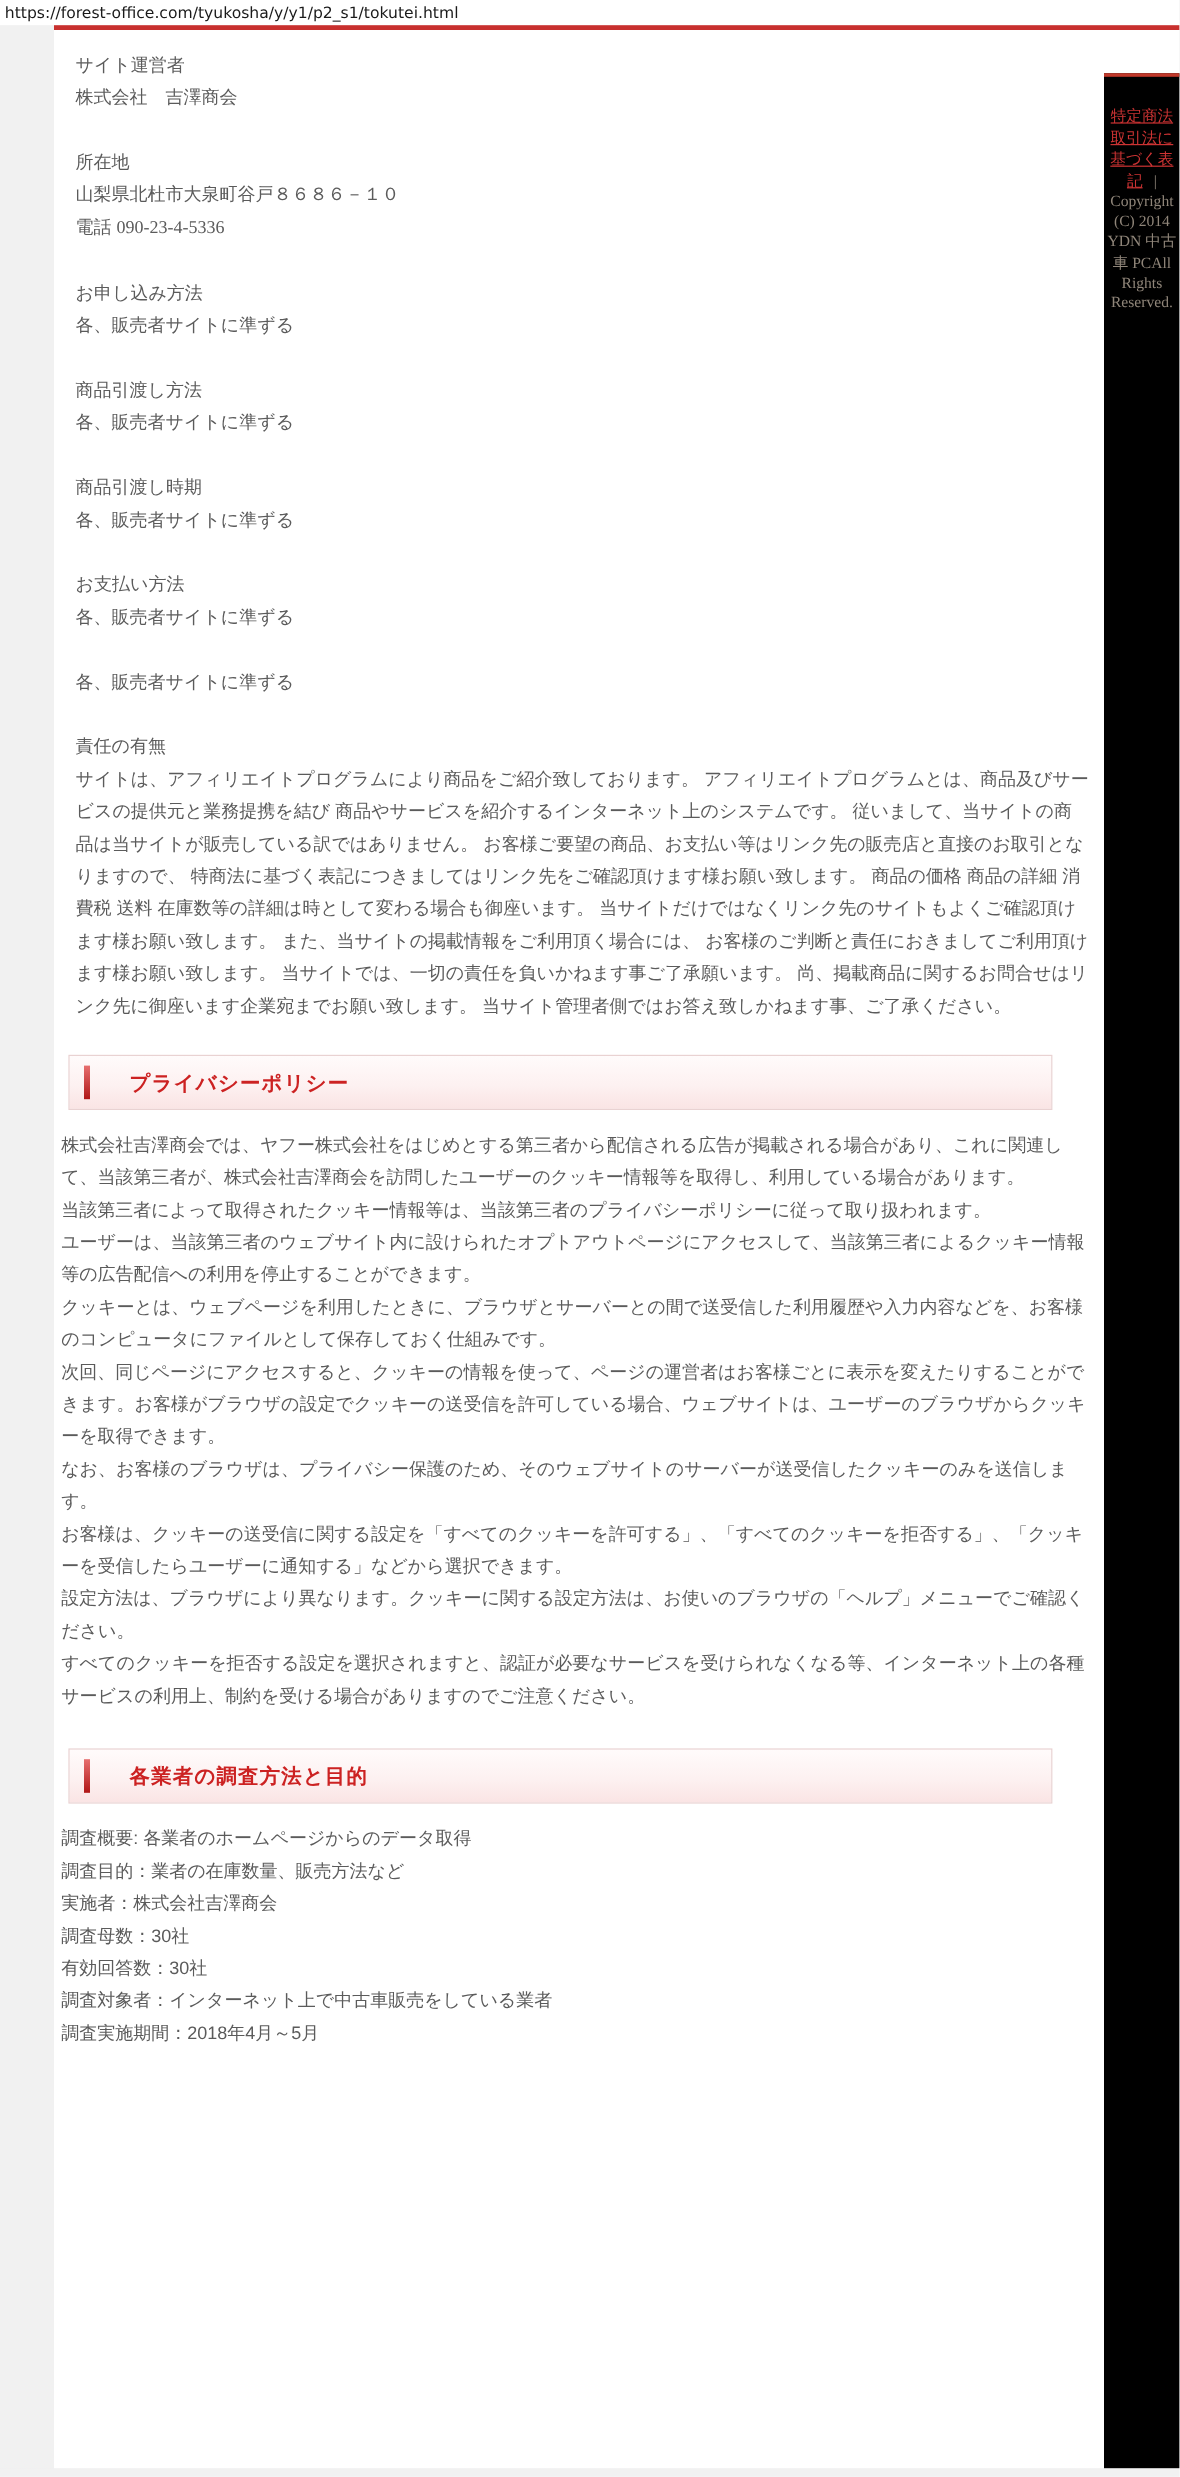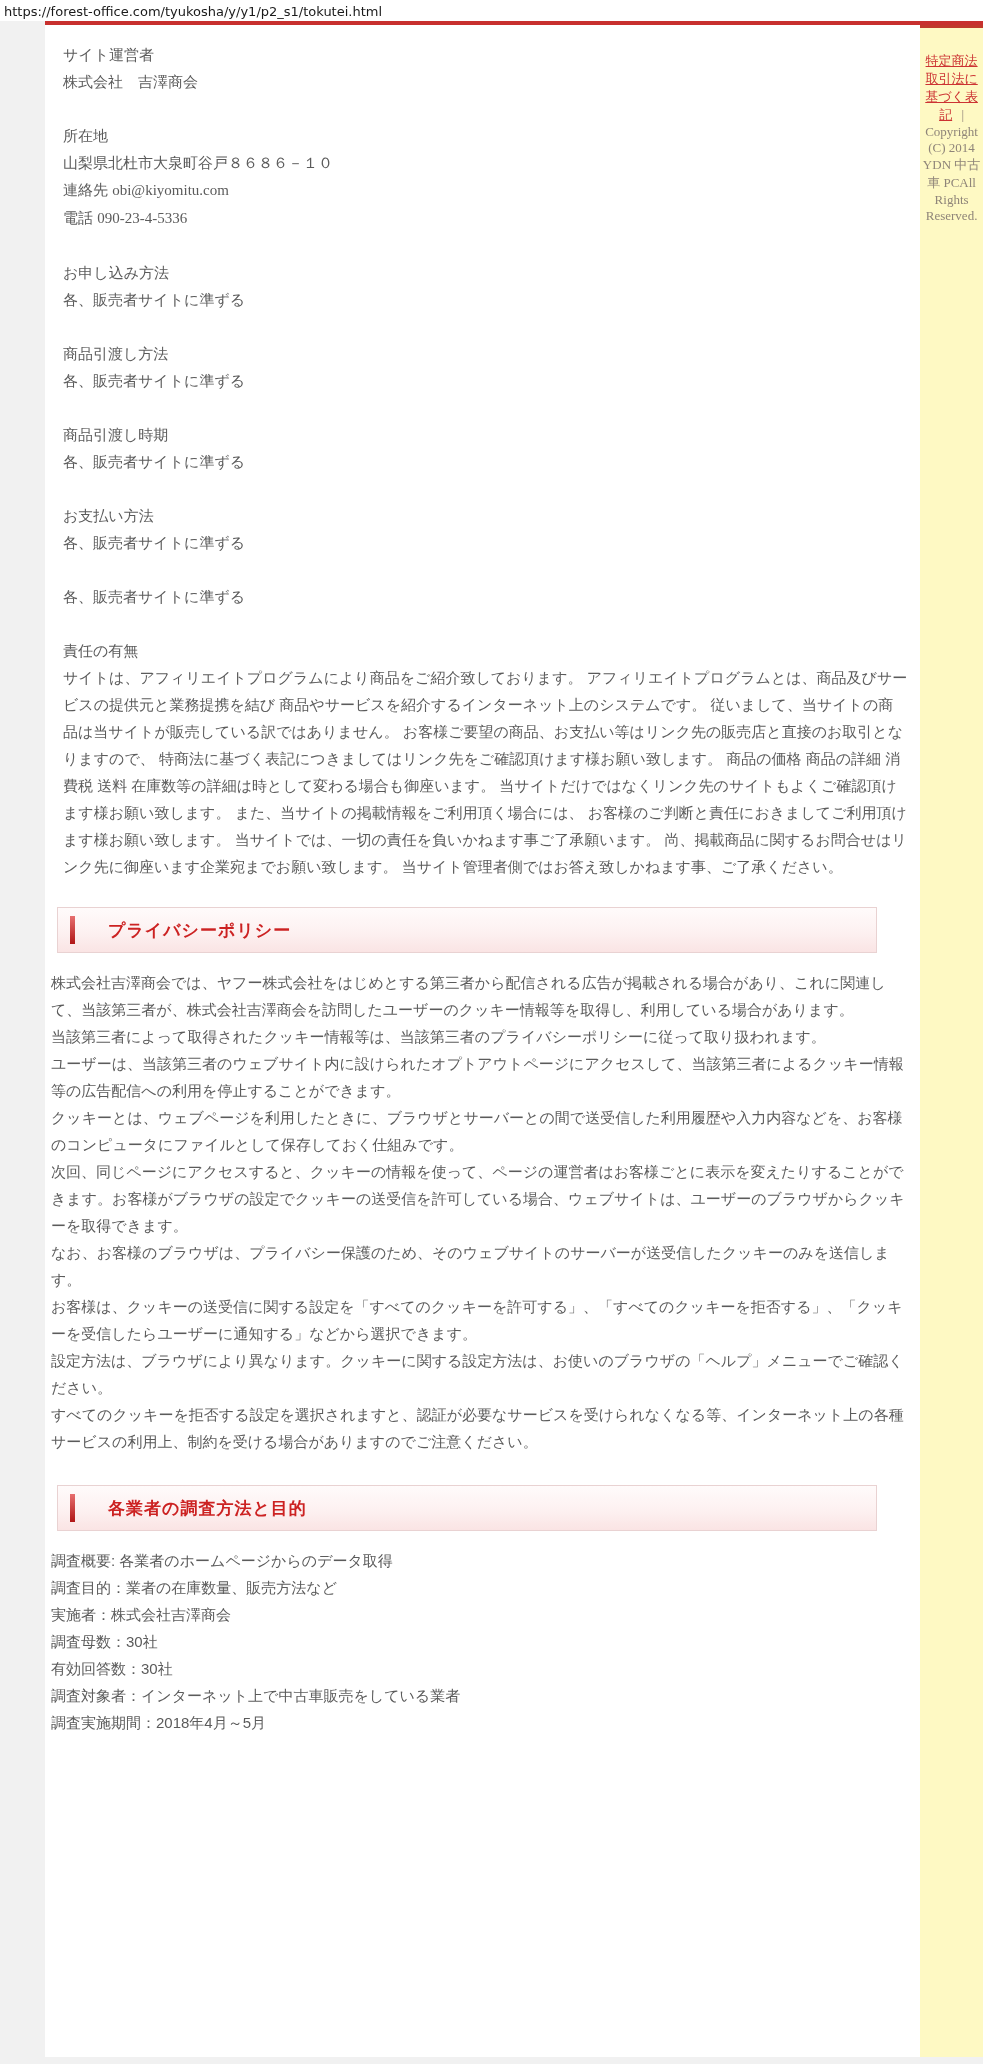--- a/index.html
+++ b/index.html
@@ -60,26 +60,27 @@
     font-size: 17px;
     font-weight: bold;
     letter-spacing: 1px;
   }
   .textblock { margin-bottom: 0; }
   .para { margin: 0; }
   .survey { margin-top: 16px; }
   .survey-line { min-height: 27px; }
   .footer {
     border-top: 3px solid #c0392b;
-    background: #fef9c3;
+    background: #000000;
     text-align: center;
     padding: 24px 0 22px 0;
     font-size: 13px;
     color: #8f8579;
     font-family: "Liberation Serif", serif;
+    margin-top: 36px;
   }
   .footer a {
     color: #cc3333;
     text-decoration: underline;
     font-family: "Liberation Sans", sans-serif;
     cursor: pointer;
   }
   .footer .copy { margin-left: 6px; }
 </style>
 </head>
@@ -95,24 +96,20 @@
     <div class="tokutei">
 
       <div class="sec">
         <div class="sec-line">サイト運営者</div>
         <div class="sec-line">株式会社　吉澤商会</div>
       </div>
 
       <div class="sec">
         <div class="sec-line">所在地</div>
         <div class="sec-line">山梨県北杜市大泉町谷戸８６８６－１０</div>
-        <div class="sec-line">
-          <span>連絡先</span>
-          <span class="serif">obi@kiyomitu.com</span>
-        </div>
         <div class="sec-line">
           <span>電話</span>
           <span class="serif">090-23-4-5336</span>
         </div>
       </div>
 
       <div class="sec">
         <div class="sec-line">お申し込み方法</div>
         <div class="sec-line">各、販売者サイトに準ずる</div>
       </div>

